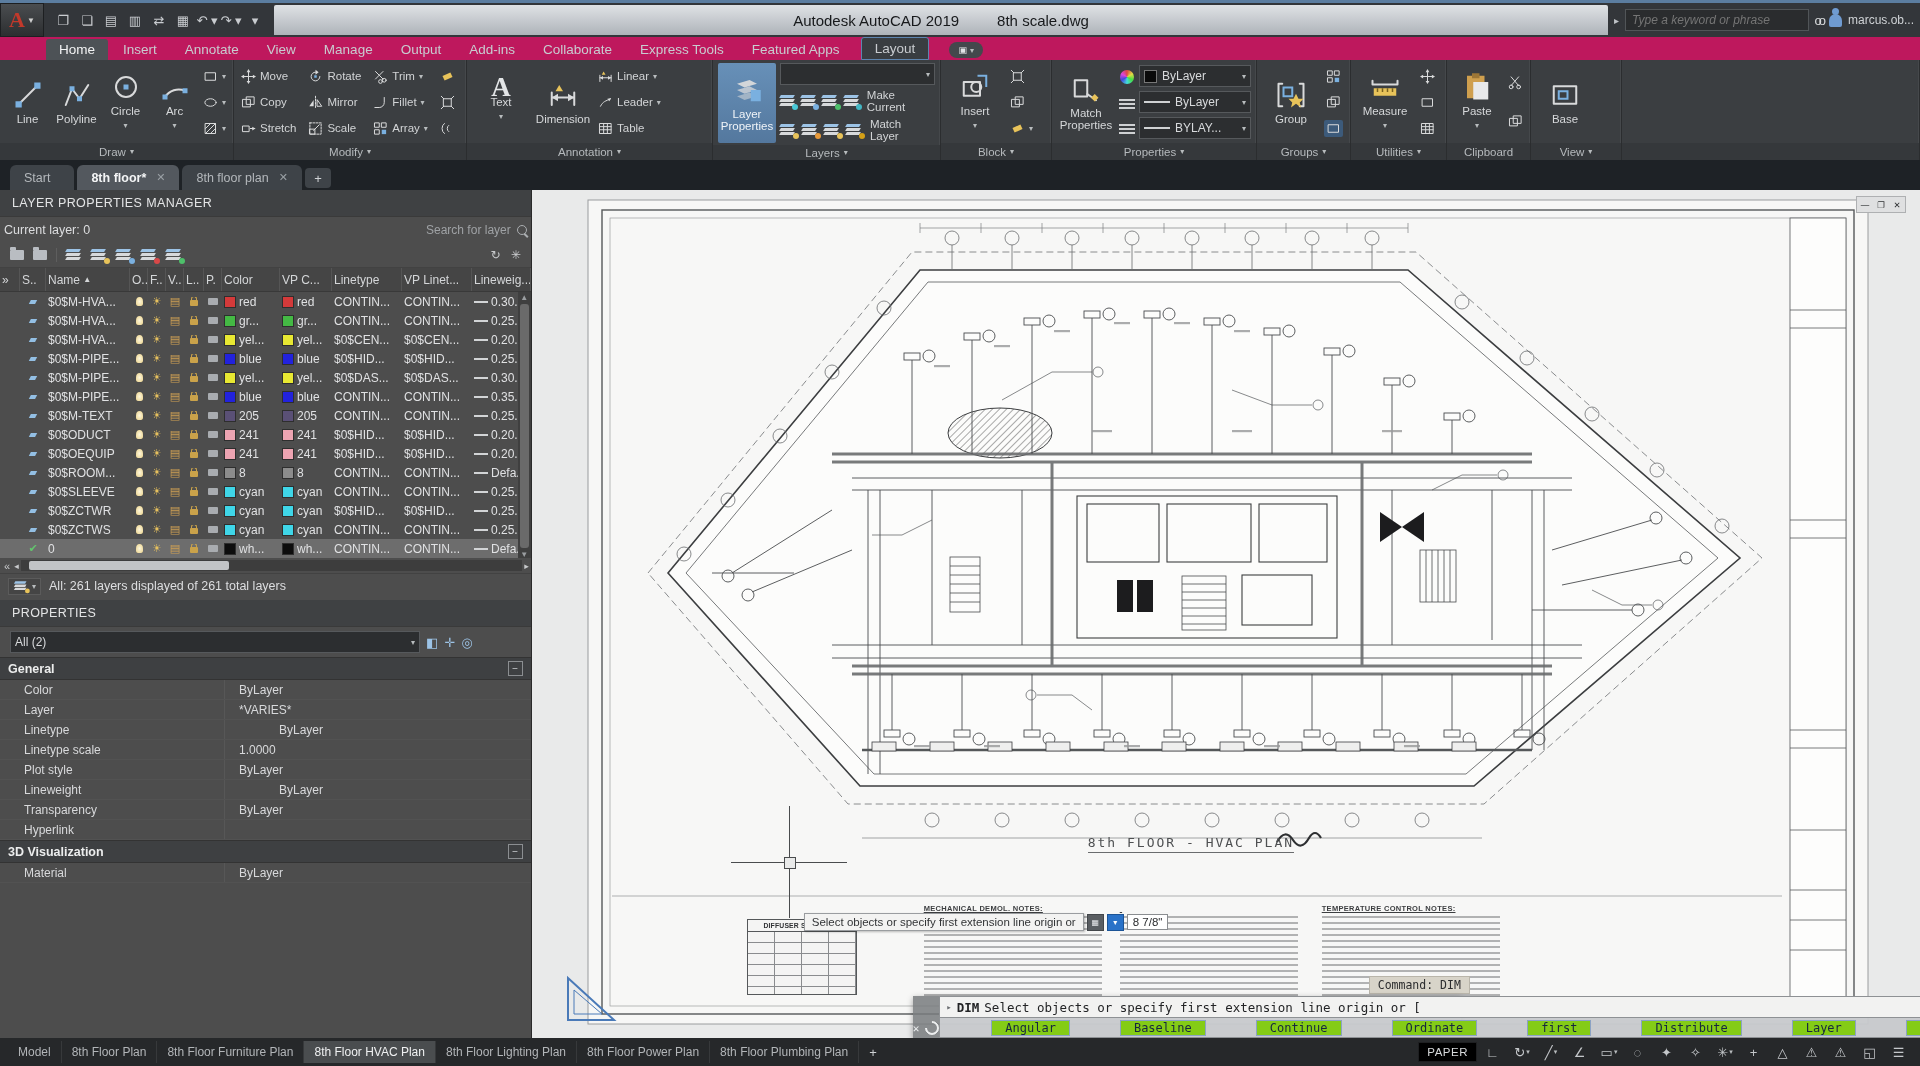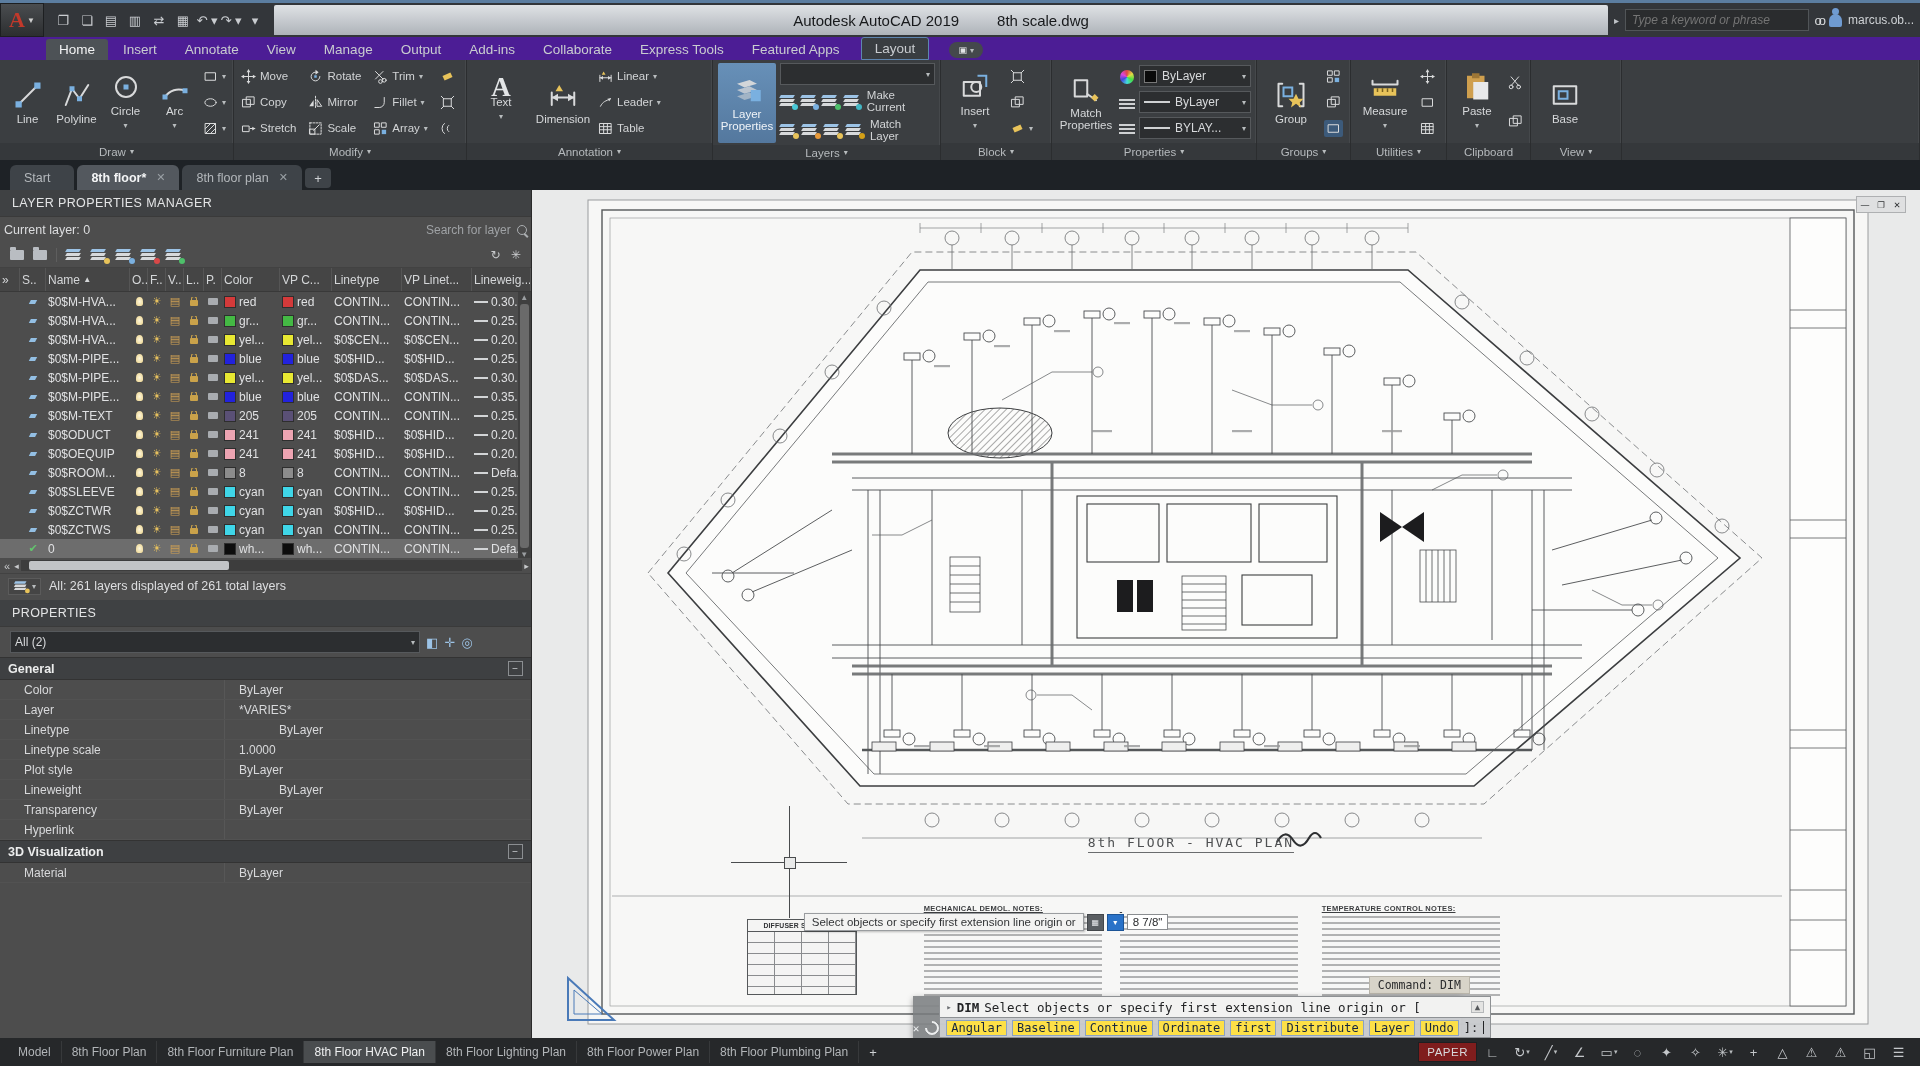--- a/index.html
+++ b/index.html
@@ -15,21 +15,21 @@
   .qicon{min-width:22px;height:22px;display:flex;align-items:center;justify-content:center;color:#c9ccd0;font-size:13px;border-radius:2px;}
   .titlestrip{flex:1;margin:2px 0;background:linear-gradient(#dfe2e5,#aeb3b9);display:flex;align-items:center;justify-content:center;gap:38px;color:#17191b;font-size:15px;border-radius:2px 2px 0 0;}
   .tbright{width:300px;display:flex;align-items:center;gap:6px;padding:0 6px;background:#33363a;}
   .tbarrow{color:#bfc3c7;font-size:10px;}
   .searchbox{flex:1;height:20px;background:#2a2c2e;border:1px solid #515558;color:#8d9195;font-style:italic;font-size:12px;padding:0 6px;font-family:"Liberation Sans",sans-serif;}
   .binocs{color:#d8dadc;font-size:13px;letter-spacing:-3px;}
   .person{width:13px;height:13px;border-radius:50% 50% 2px 2px;background:#6f9bd1;position:relative;}
   .person::before{content:"";position:absolute;top:-6px;left:3px;width:7px;height:7px;border-radius:50%;background:#6f9bd1;}
   .account{color:#cfd2d5;font-size:12px;white-space:nowrap;overflow:hidden;}
   
-  .rtabs{height:23px;background:#4c1d95;display:flex;align-items:flex-end;padding-left:46px;gap:2px;}
+  .rtabs{height:23px;background:#be185d;display:flex;align-items:flex-end;padding-left:46px;gap:2px;}
   .rtab{padding:3px 13px;font-size:13.5px;color:#c9ccd0;cursor:pointer;border-radius:3px 3px 0 0;}
   .rtab[data-state="active"]{background:#4d5256;color:#f2f3f4;}
   .rtab[data-state="boxed"]{border:1px solid #5e85b0;background:#393d41;margin-left:6px;}
   .rtab-cam{margin-left:18px;margin-bottom:2px;width:34px;height:16px;background:#44484c;border-radius:8px;display:flex;align-items:center;justify-content:center;gap:3px;font-size:9px;color:#e2e4e6;}
   
   .ribbon{height:100px;display:flex;background:#3b3e41;}
   .rpanel{display:flex;flex-direction:column;border-right:1px solid #2b2d2f;box-shadow:inset -1px 0 0 #45484b;}
   .rbody{flex:1;display:flex;align-items:stretch;padding:3px 5px 2px;gap:4px;}
   .rlabel{height:17px;display:flex;align-items:center;justify-content:center;gap:4px;font-size:11.5px;color:#b6babd;background:#35383b;}
   .rlabel .car{font-size:8px;}
@@ -134,30 +134,30 @@
   .winctl span{width:14px;height:13px;display:flex;align-items:center;justify-content:center;font-size:8.5px;color:#2e3032;}
   
   .cmdwin{position:absolute;left:381px;top:806px;width:548px;display:flex;box-shadow:0 2px 6px rgba(0,0,0,.35);font-family:"DejaVu Sans Mono",monospace;}
   .cmdgrip{width:42px;background:rgba(120,123,126,.85);display:flex;align-items:flex-end;justify-content:center;gap:6px;padding-bottom:3px;color:#eceeef;font-size:11px;}
   .wrench{width:10px;height:10px;border:2px solid #eceeef;border-radius:50%;border-left-color:transparent;transform:rotate(45deg);}
   .cmdrows{flex:1;display:flex;flex-direction:column;}
   .cmdrow1{height:20px;background:#f2f2f1;color:#232426;display:flex;align-items:center;gap:5px;padding:0 6px;font-size:12.5px;border:1px solid #8e9194;}
   .cmdrow1 b{font-weight:bold;text-align:right;}
   .cmdup{margin-left:auto;color:#55585b;font-size:9px;border:1px solid #b5b8ba;padding:0 3px;background:#e4e4e3;}
   .cmdrow2{height:19px;background:rgba(199,201,204,.95);display:flex;align-items:center;gap:5px;padding:0 6px;font-size:12px;color:#1d2f4d;border:1px solid #8e9194;border-top:none;}
-  .chip{background:#fde047;border:1px solid #8ba2c4;padding:0 4px;line-height:14px;color:#16273f;}
+  .chip{background:#84cc16;border:1px solid #8ba2c4;padding:0 13px;line-height:14px;color:#16273f;margin-left:45px;}
   .cmdtail{color:#232426;}
   .ccur{width:1px;height:13px;background:#232426;animation:none;}
   
   .bottombar{height:28px;background:#26282a;display:flex;align-items:center;padding:0 8px;gap:2px;}
   .btab{padding:4px 10px;font-size:12px;color:#b2b5b8;border-right:1px solid #37393b;white-space:nowrap;}
   .btab[data-state="active"]{background:#4a4d4f;color:#eff0f1;}
   .btab-add{padding:2px 8px;color:#cfd2d4;}
   .sbar{margin-left:auto;display:flex;align-items:center;gap:3px;}
-  .paperbtn{padding:3px 8px;background:#7f1d1d;color:#d8dadc;font-size:11.5px;letter-spacing:.5px;border:1px solid #1e1f21;}
+  .paperbtn{padding:3px 8px;background:#000000;color:#d8dadc;font-size:11.5px;letter-spacing:.5px;border:1px solid #1e1f21;}
   .sbi{min-width:22px;height:20px;display:flex;align-items:center;justify-content:center;gap:1px;color:#c4c7ca;font-size:13px;border-radius:2px;padding:0 2px;}
   .sbi .car{font-size:7px;}
   
   .webcam{position:absolute;right:0;top:0;width:315px;height:177px;background:linear-gradient(#121216,#1c1c22 60%,#101014);z-index:60;overflow:hidden;box-shadow:-2px 2px 8px rgba(0,0,0,.5);}
   .cam-screen{position:absolute;left:-12px;top:-8px;width:158px;height:74px;background:linear-gradient(100deg,#cdd9e0,#97aebc);transform:rotate(-3deg);opacity:.9;}
   .cam-screen::after{content:"";position:absolute;inset:8px 12px;background:
      repeating-linear-gradient(to bottom,rgba(70,90,110,.35) 0 1px,transparent 1px 9px);}
   .cam-podium{position:absolute;right:18px;bottom:0;width:108px;height:104px;background:linear-gradient(#eef0f4,#ccd2db);clip-path:polygon(12% 0,88% 4%,100% 100%,0 100%);}
   .cam-logo{position:absolute;left:38px;top:38px;width:0;height:0;border-left:14px solid transparent;border-right:14px solid transparent;border-bottom:26px solid #3c6ea6;transform:rotate(8deg);}
   .cam-person{position:absolute;right:104px;top:14px;width:64px;height:96px;}

